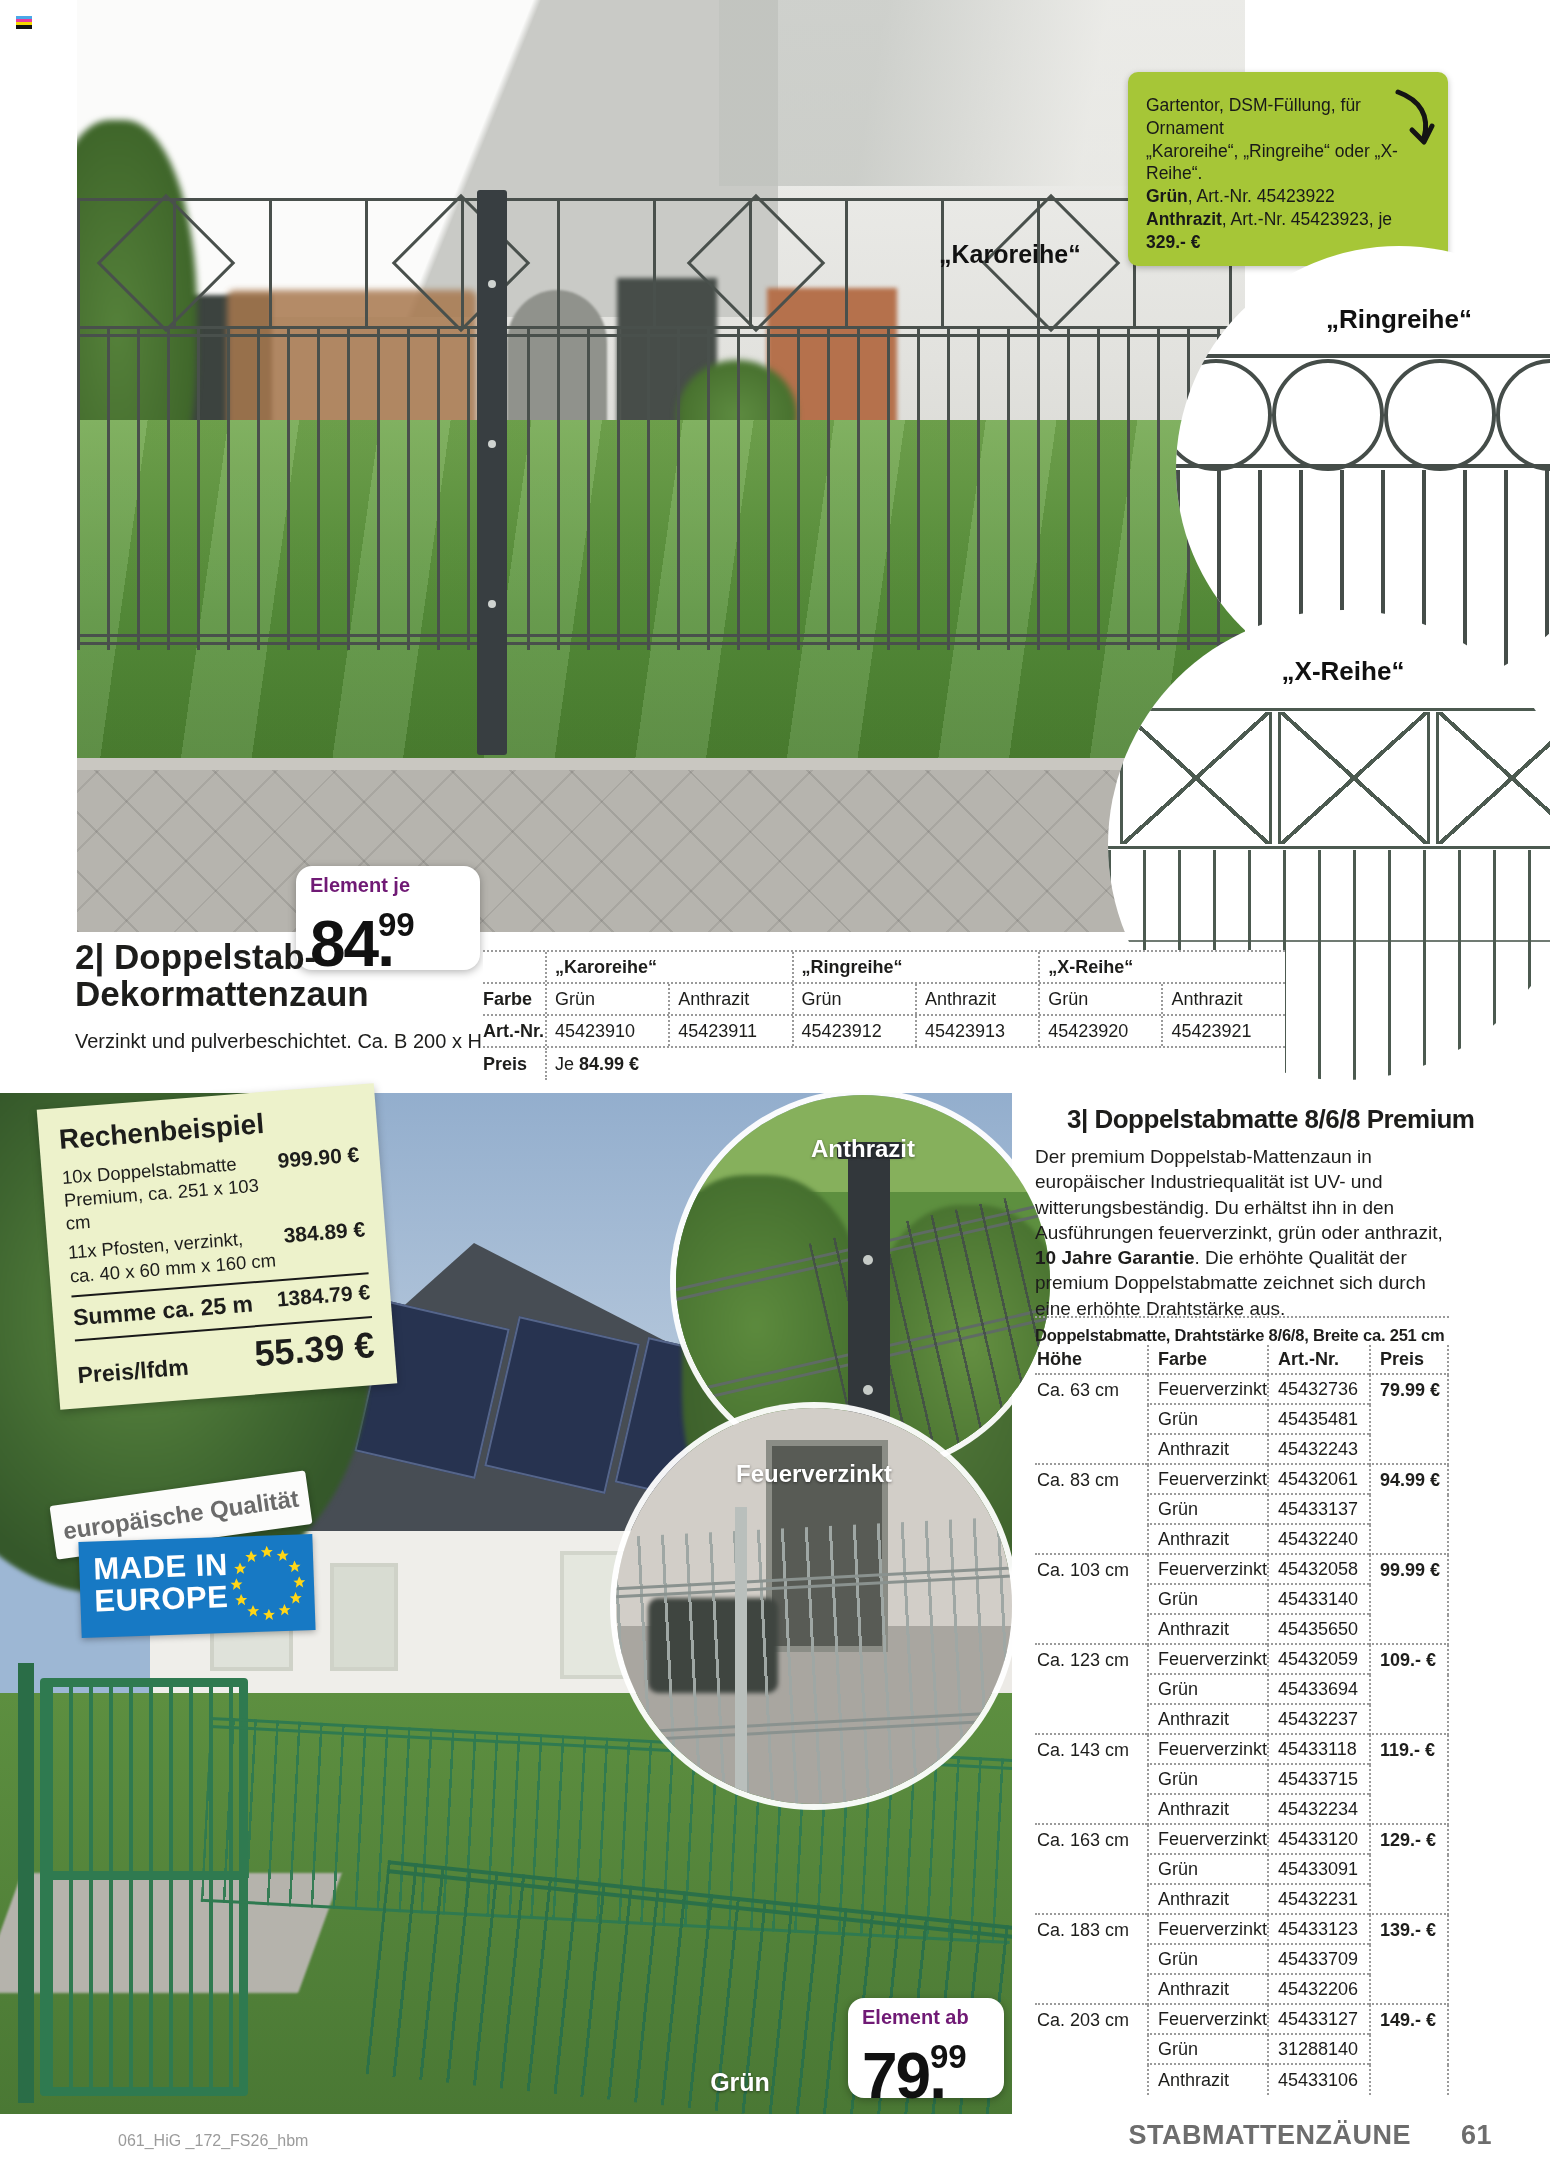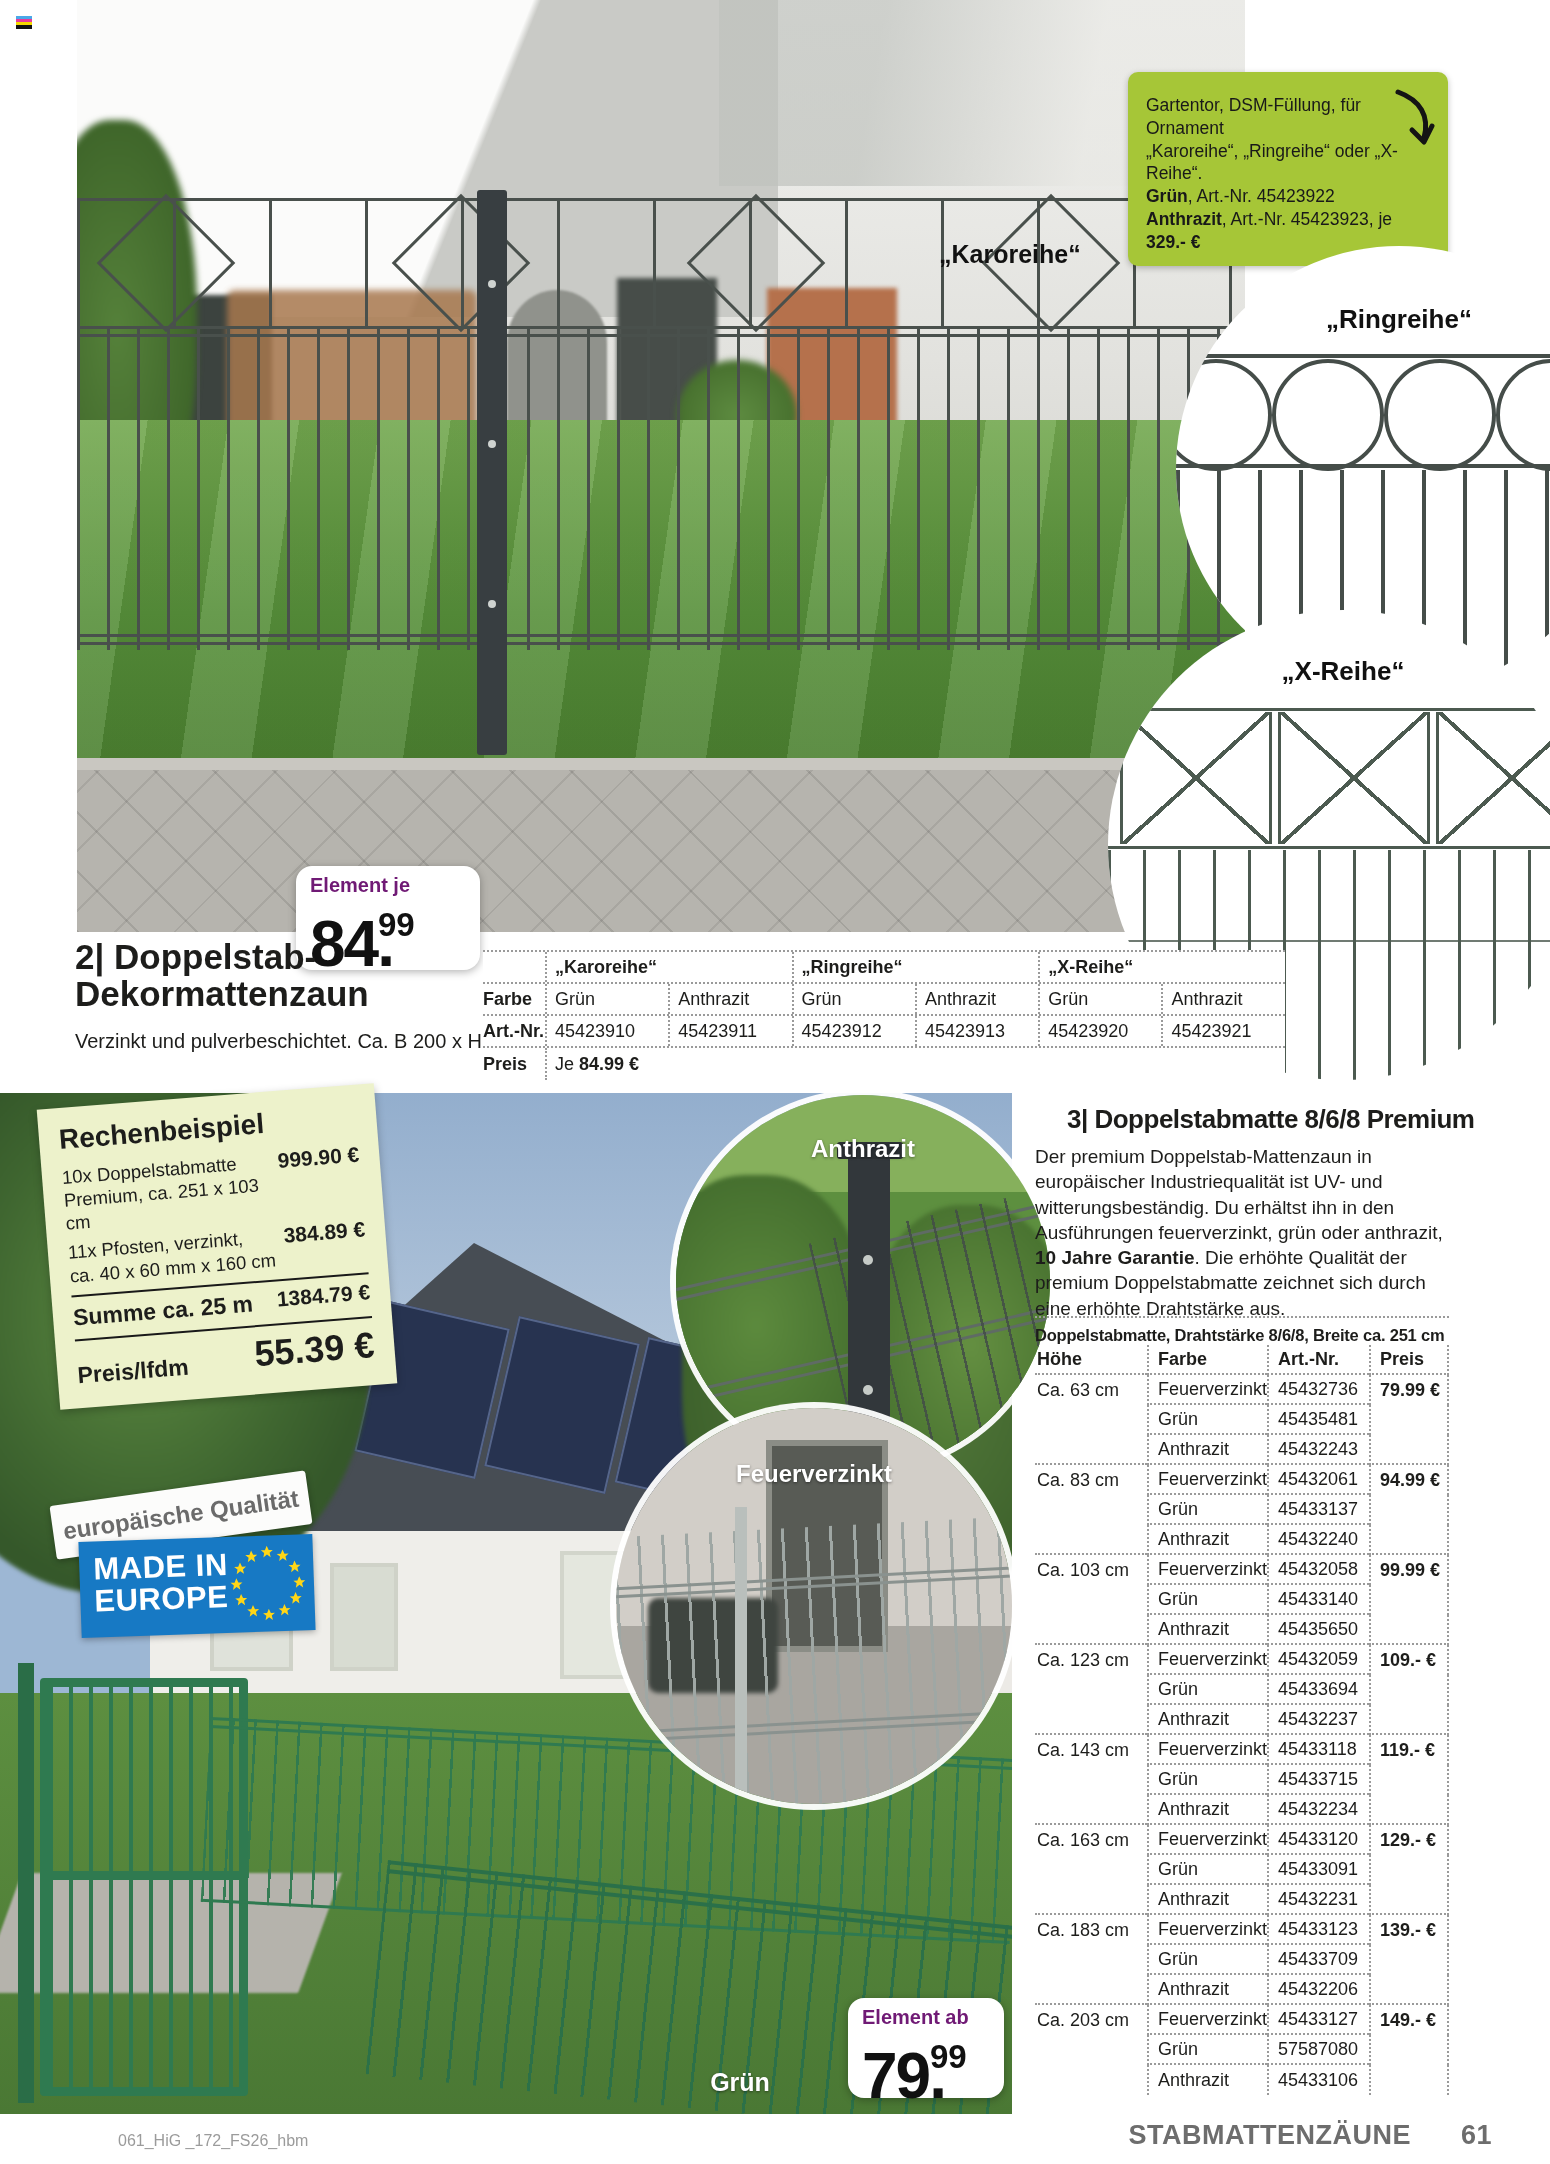--- a/index.html
+++ b/index.html
@@ -541,21 +541,21 @@
 
     <div class="t3r mid">
         <div class="c c1">Ca. 203 cm</div>
         <div class="c c2">Feuerverzinkt</div>
         <div class="c c3">45433127</div>
         <div class="c c4">149.- €</div>
       </div>
     <div class="t3r mid">
         <div class="c c1"></div>
         <div class="c c2">Grün</div>
-        <div class="c c3">57587080</div>
+        <div class="c c3">31288140</div>
         <div class="c c4"></div>
       </div>
     <div class="t3r">
         <div class="c c1"></div>
         <div class="c c2">Anthrazit</div>
         <div class="c c3">45433106</div>
         <div class="c c4"></div>
       </div>
   </div>
 

